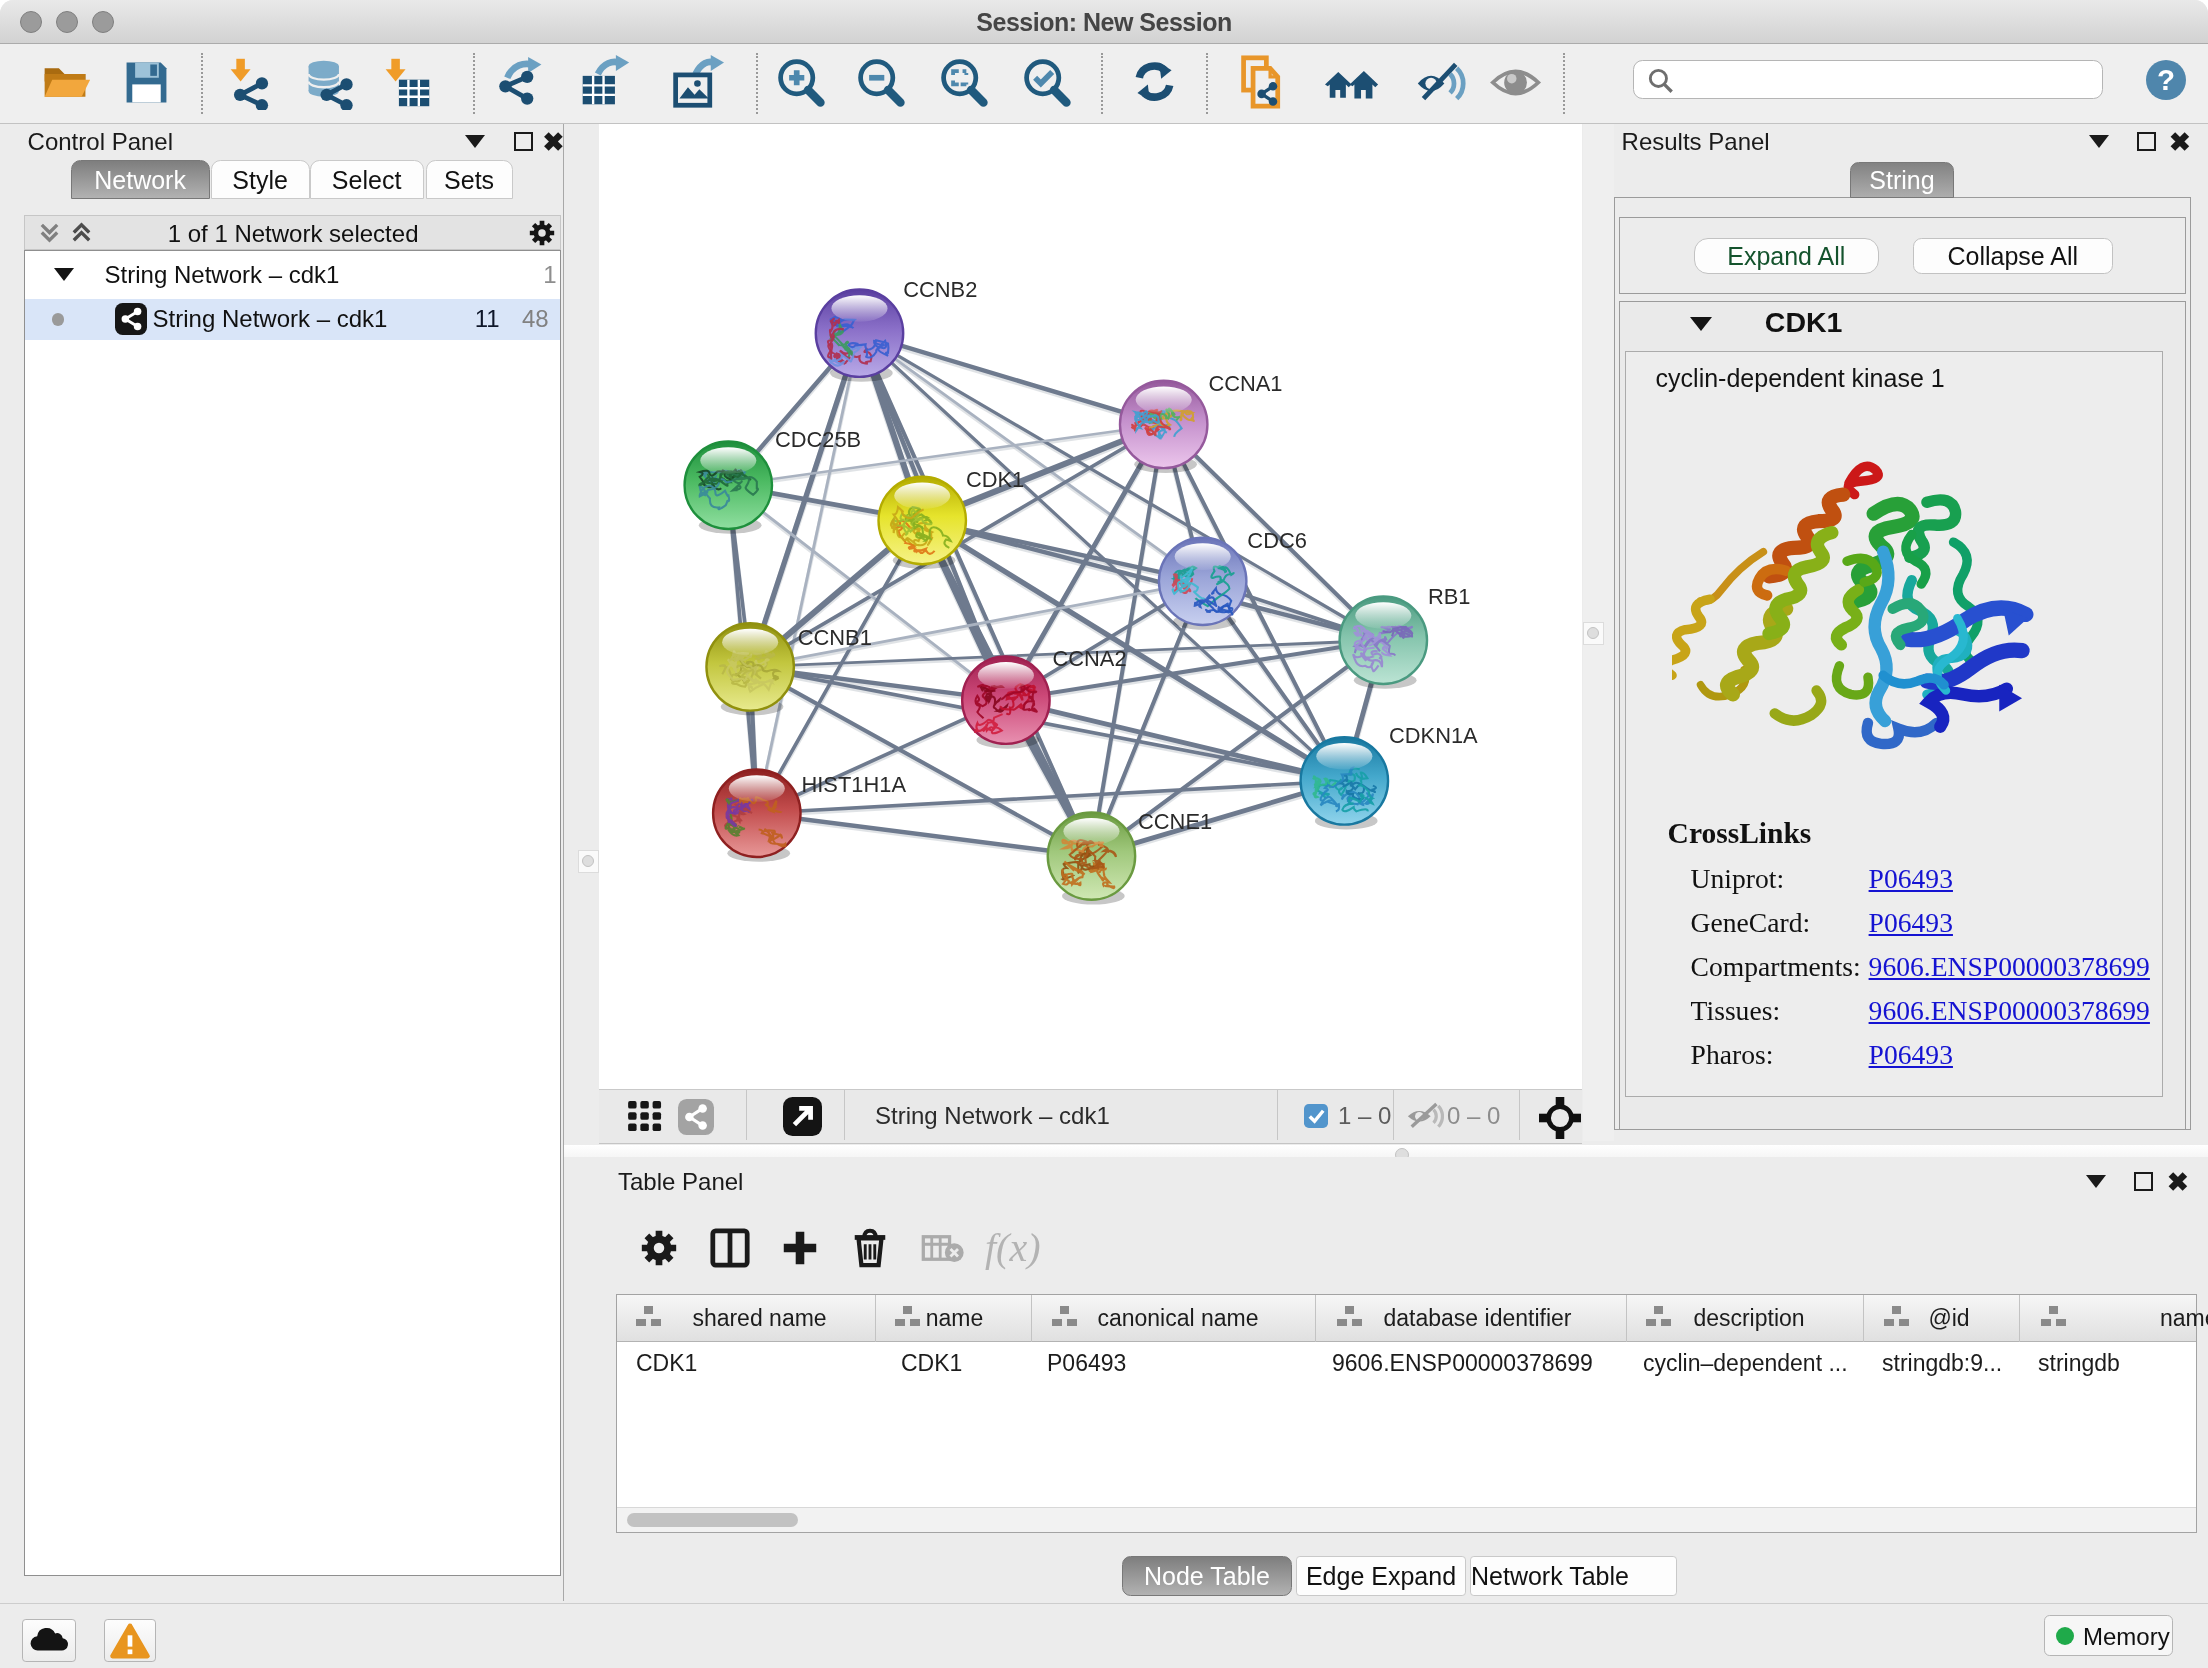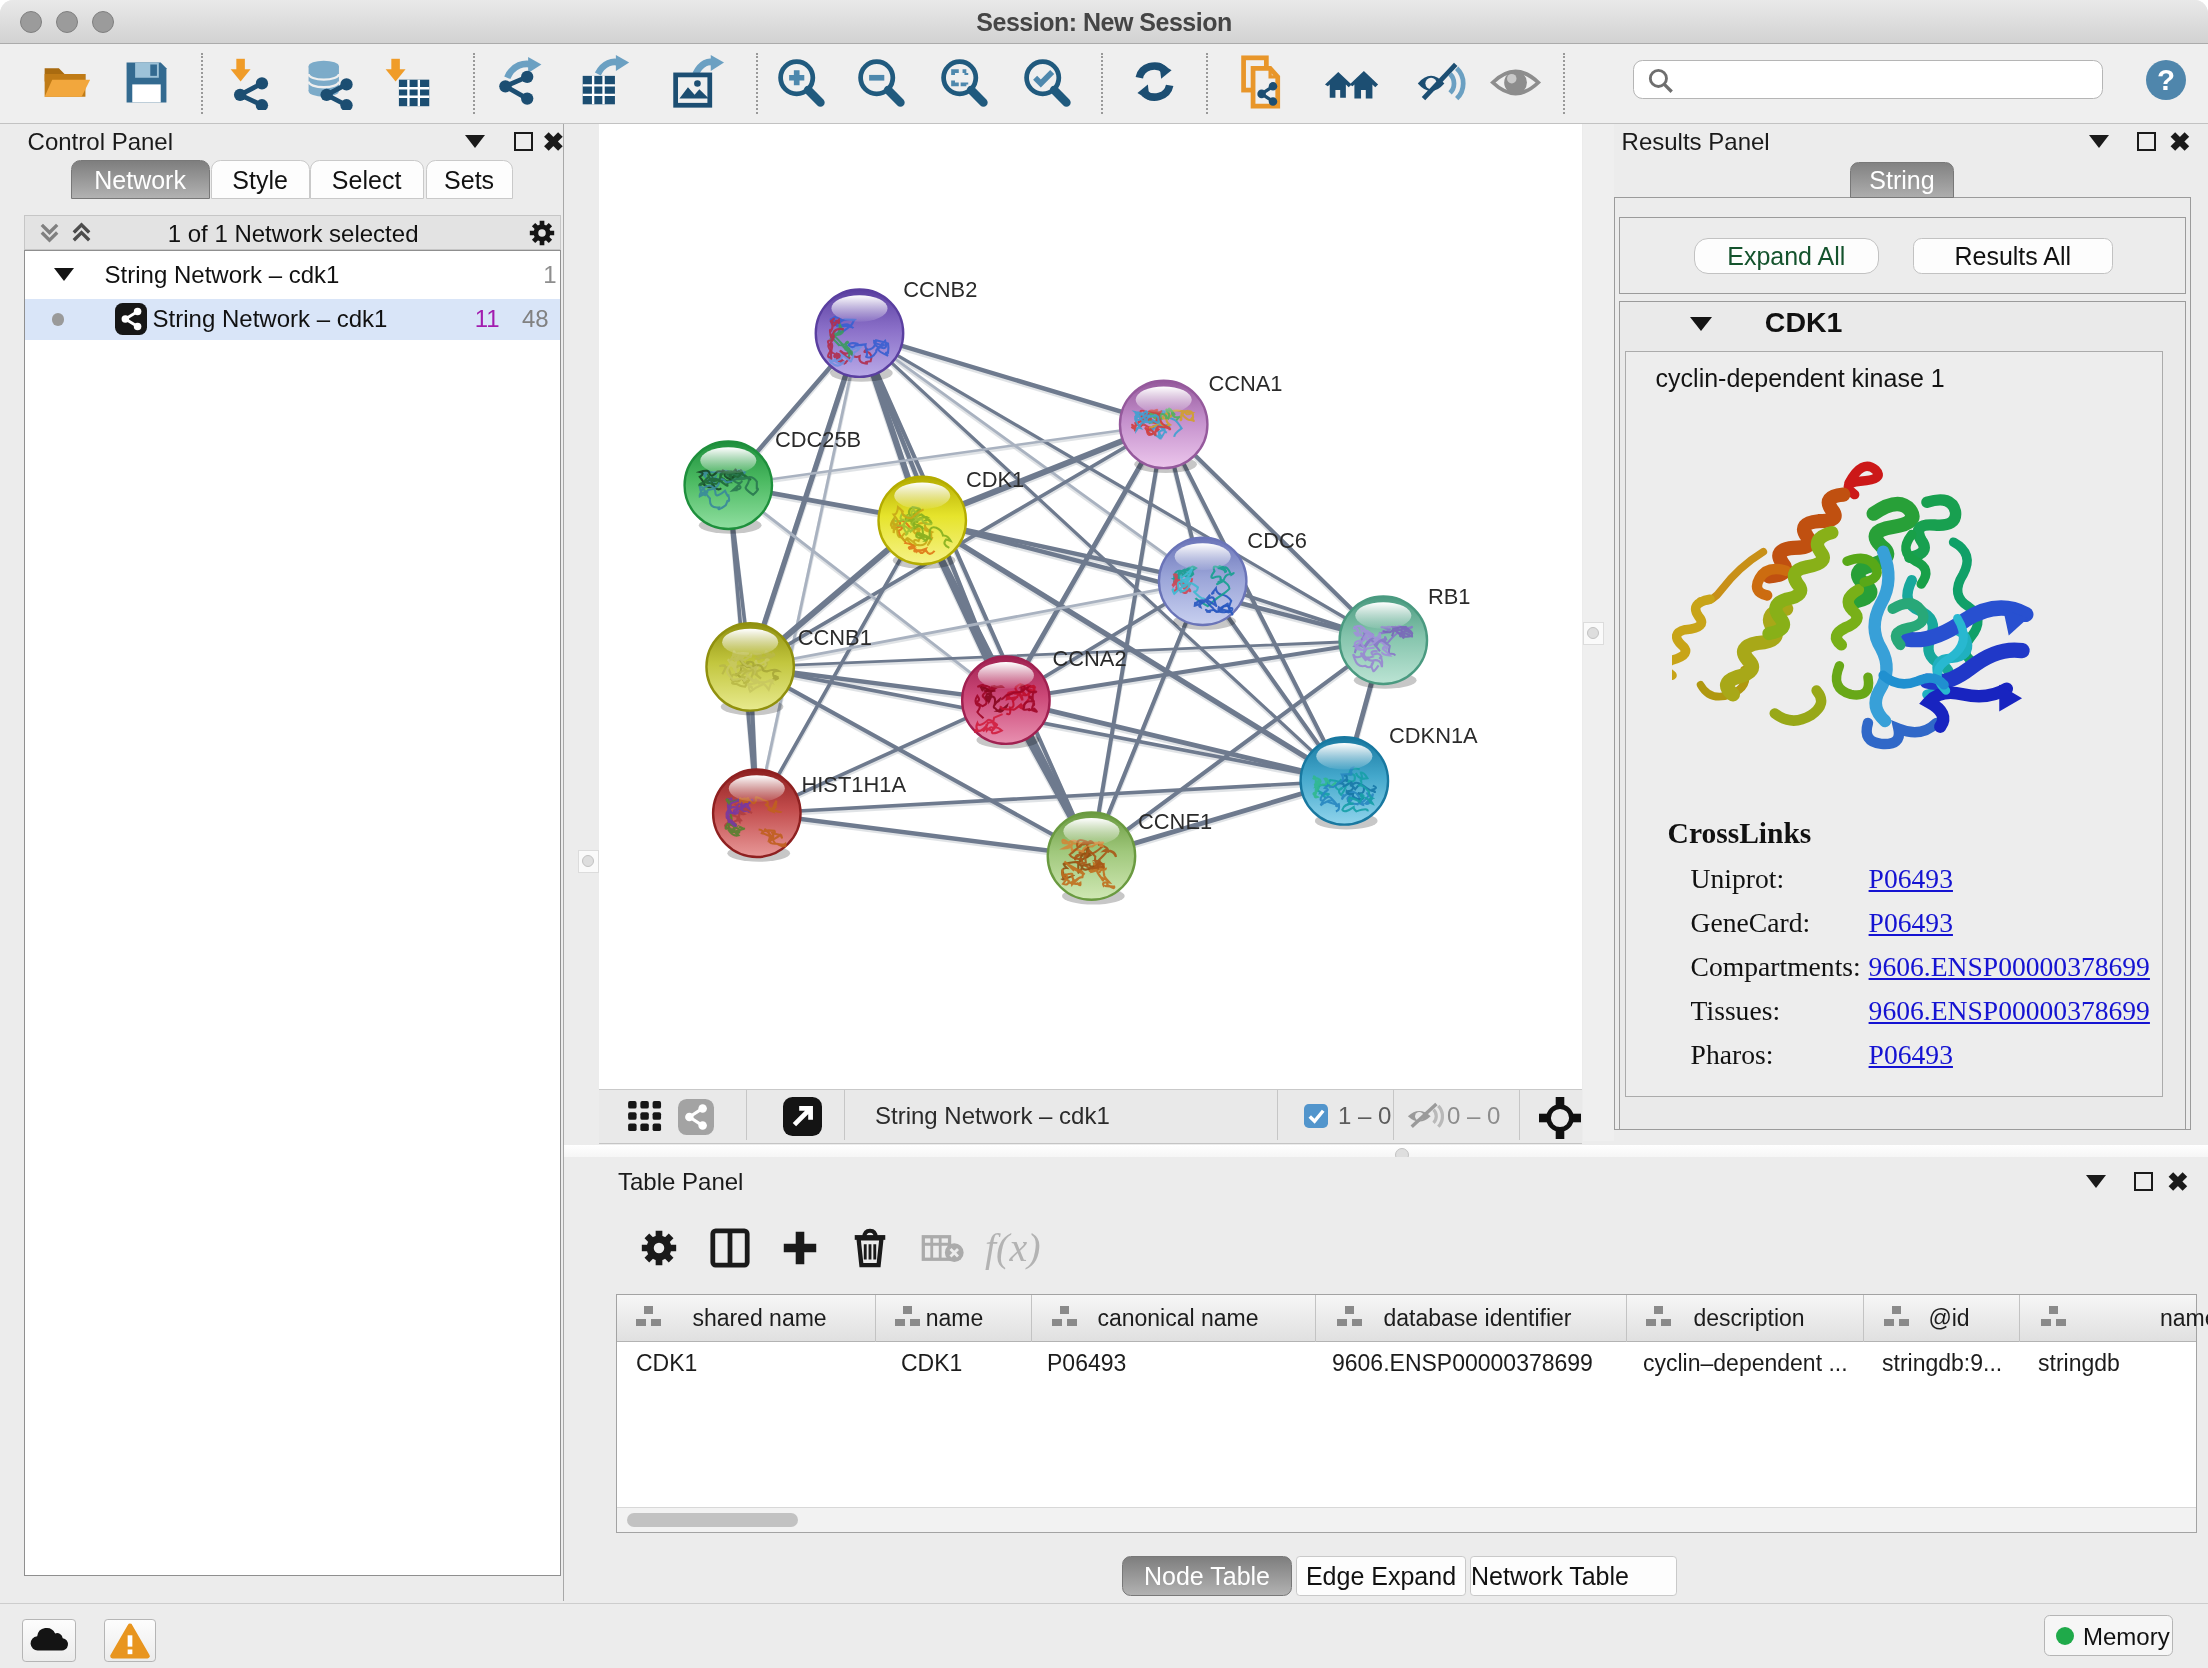--- a/index.html
+++ b/index.html
@@ -214,21 +214,21 @@
         <svg width="32" height="32" viewBox="0 0 34 34">
               <g fill="#fff">
                 <circle cx="11" cy="17" r="4"></circle>
                 <circle cx="24" cy="9" r="4"></circle>
                 <circle cx="24" cy="25" r="4"></circle>
                 <path d="M11 17 L24 9 M11 17 L24 25" stroke="#fff" stroke-width="3"></path>
               </g>
             </svg>
       </div>
       <div class="abs" style="left:128px;top:5.7px;font-size:24px;color:#111;">String Network – cdk1</div>
-      <div class="abs" style="left:412px;top:5.7px;width:63px;text-align:right;font-size:24px;color:#a21caf;">11</div>
+      <div class="abs" style="left:412px;top:5.7px;width:63px;text-align:right;font-size:24px;color:#0f172a;">11</div>
       <div class="abs" style="left:461px;top:5.7px;width:63px;text-align:right;font-size:24px;color:#818181;">48</div>
     </div>
   </div>
 </div>
 
 <div class="abs" style="left:599px;top:124px;width:983px;height:965px;background:#ffffff;">
 <svg width="983" height="965" viewBox="0 0 1034 1015">
 <defs>
 <linearGradient id="gB2" x1="0" y1="0" x2="0" y2="1">
             <stop offset="0" stop-color="#5a3fa0"></stop>
@@ -602,21 +602,21 @@
   <div class="parr abs" style="left:475px;top:10.5px;"></div>
   <div class="pmin abs" style="left:523px;top:7.6px;"></div>
   <div class="px abs" style="left:555px;top:4.8px;">✖</div>
 
   <div class="abs" style="left:0px;top:73px;width:577px;height:933px;border:1px solid #9b9b9b;background:#ececec;box-sizing:border-box;"></div>
 
   <div class="abs" style="left:236px;top:38px;width:104px;height:36px;background:linear-gradient(#828282,#adadad);border:1px solid #787878;border-radius:8.6px 8.6px 0 0;color:#fff;font-size:25px;text-align:center;line-height:35px;box-sizing:border-box;">String</div>
 
   <div class="abs" style="left:4.8px;top:93px;width:567px;height:77px;border:1px solid #9b9b9b;box-sizing:border-box;">
     <div class="abs" style="left:74px;top:20px;width:185px;height:36px;background:#fdfdfd;border:1px solid #c2c2c2;border-radius:14px;font-size:25px;color:#14532d;text-align:center;line-height:34px;box-sizing:border-box;">Expand All</div>
-    <div class="abs" style="left:293px;top:20px;width:200px;height:36px;background:#fdfdfd;border:1px solid #c2c2c2;border-radius:8.6px;font-size:25px;color:#111;text-align:center;line-height:34px;box-sizing:border-box;">Results All</div>
+    <div class="abs" style="left:293px;top:20px;width:200px;height:36px;background:#fdfdfd;border:1px solid #c2c2c2;border-radius:8.6px;font-size:25px;color:#111;text-align:center;line-height:34px;box-sizing:border-box;">Collapse All</div>
   </div>
 
   <div class="abs" style="left:4.8px;top:177px;width:567px;height:829px;border:1px solid #9b9b9b;background:#eaeaea;box-sizing:border-box;">
     <div class="abs" style="left:70px;top:15px;width:0;height:0;border-left:11.4px solid transparent;border-right:11.4px solid transparent;border-top:14.3px solid #141414;"></div>
     <div class="abs" style="left:145px;top:3.8px;font-size:28.5px;font-weight:bold;color:#111;">CDK1</div>
 
     <div class="abs" style="left:4.8px;top:49px;width:538px;height:746px;border:1px solid #ababab;background:#ededed;box-sizing:border-box;">
       <div class="abs" style="left:30px;top:12.4px;font-size:25px;color:#141414;">cyclin-dependent kinase 1</div>
 
       <svg class="abs" style="left:46px;top:95px" width="371" height="314" viewBox="0 0 390 330">

